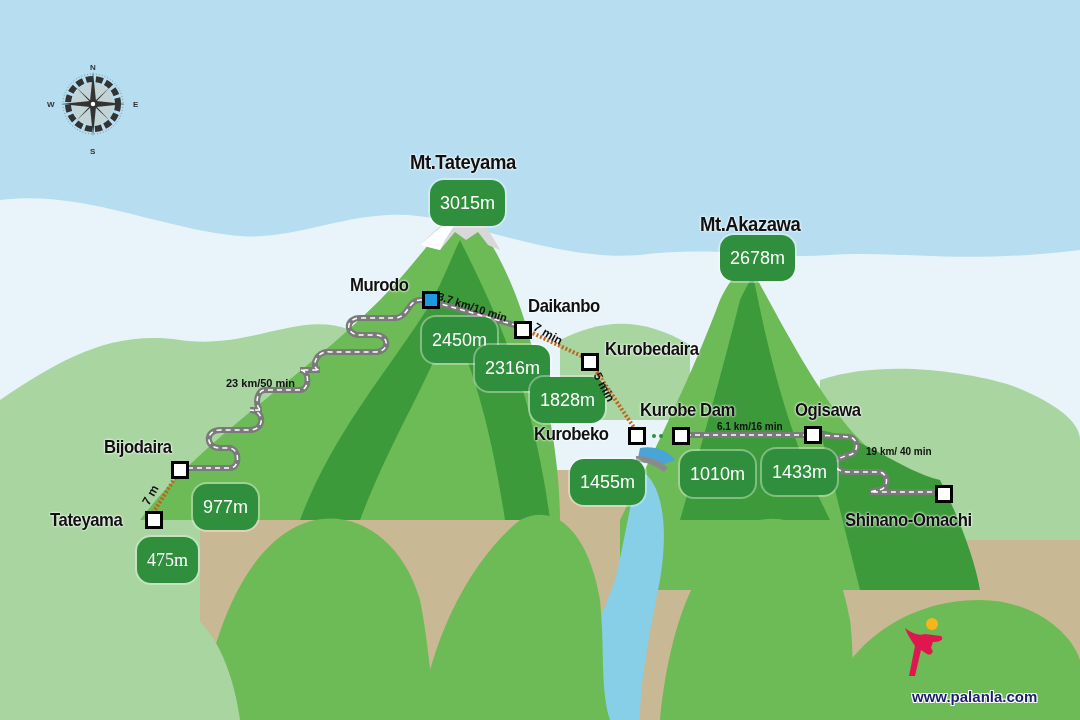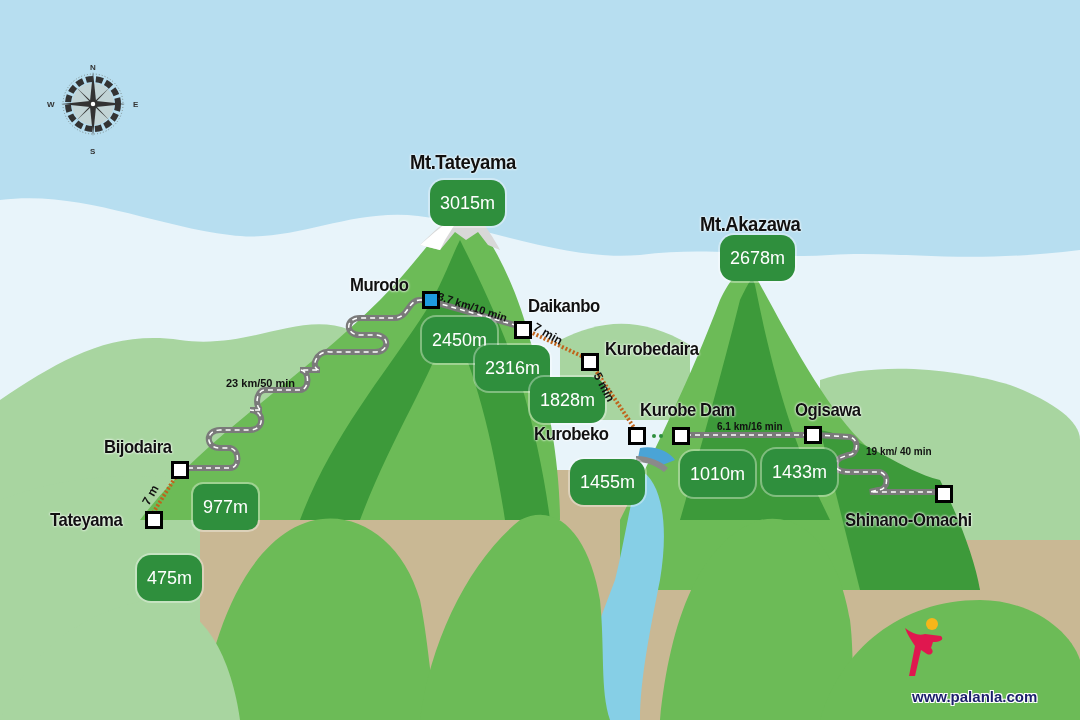--- a/index.html
+++ b/index.html
@@ -102,25 +102,25 @@
   <span class="compass-letter" style="left:133px;top:100px;">E</span>
   <span class="compass-letter" style="left:47px;top:100px;">W</span>
 
   <div class="lbl big" style="left:410px;top:150px;">Mt.Tateyama</div>
   <div class="pill" style="left:430px;top:180px;">3015m</div>
   <div class="lbl big" style="left:700px;top:212px;">Mt.Akazawa</div>
   <div class="pill" style="left:720px;top:235px;">2678m</div>
 
   <div class="sq" style="left:145px;top:511px;"></div>
   <div class="lbl st" style="left:50px;top:509px;">Tateyama</div>
-  <div class="pill" style="left:137px;top:555px;">475m</div>
+  <div class="pill" style="left:137px;top:537px;font-family:Liberation Serif, serif;">475m</div>
 
   <div class="sq" style="left:171px;top:461px;"></div>
   <div class="lbl st" style="left:104px;top:436px;">Bijodaira</div>
-  <div class="pill" style="left:193px;top:484px;border-radius:10px;">977m</div>
+  <div class="pill" style="left:193px;top:484px;">977m</div>
 
   <div class="sq blue" style="left:422px;top:291px;"></div>
   <div class="lbl st" style="left:350px;top:274px;">Murodo</div>
   <div class="pill" style="left:422px;top:317px;">2450m</div>
 
   <div class="sq" style="left:514px;top:321px;"></div>
   <div class="lbl st" style="left:528px;top:295px;">Daikanbo</div>
   <div class="pill" style="left:475px;top:345px;text-align:right;">2316m</div>
 
   <div class="sq" style="left:581px;top:353px;"></div>

